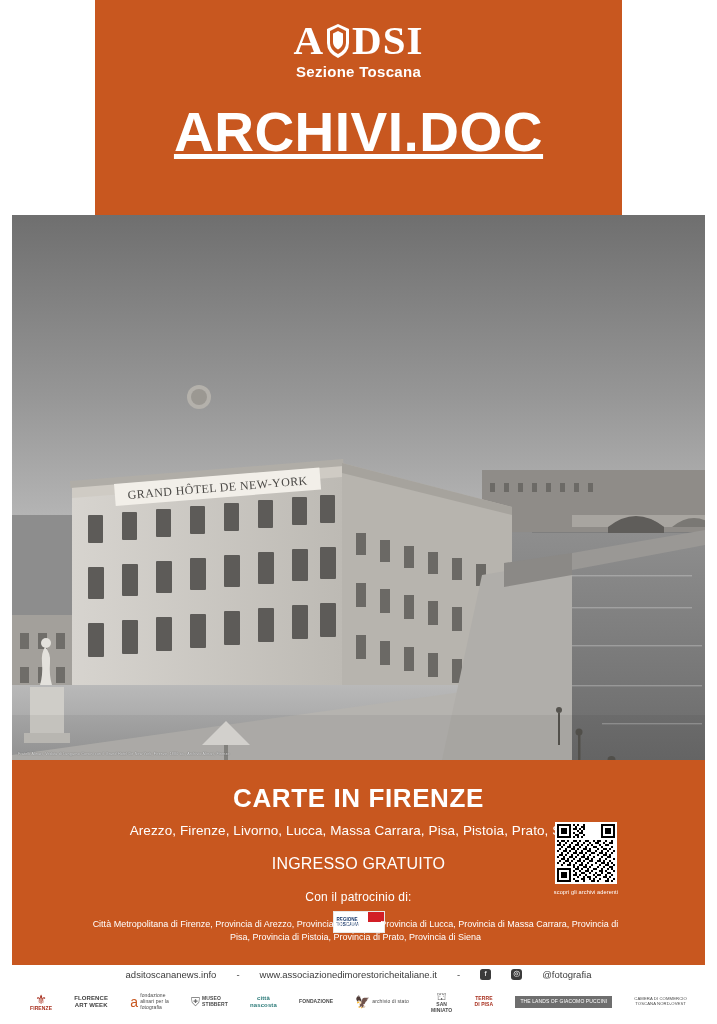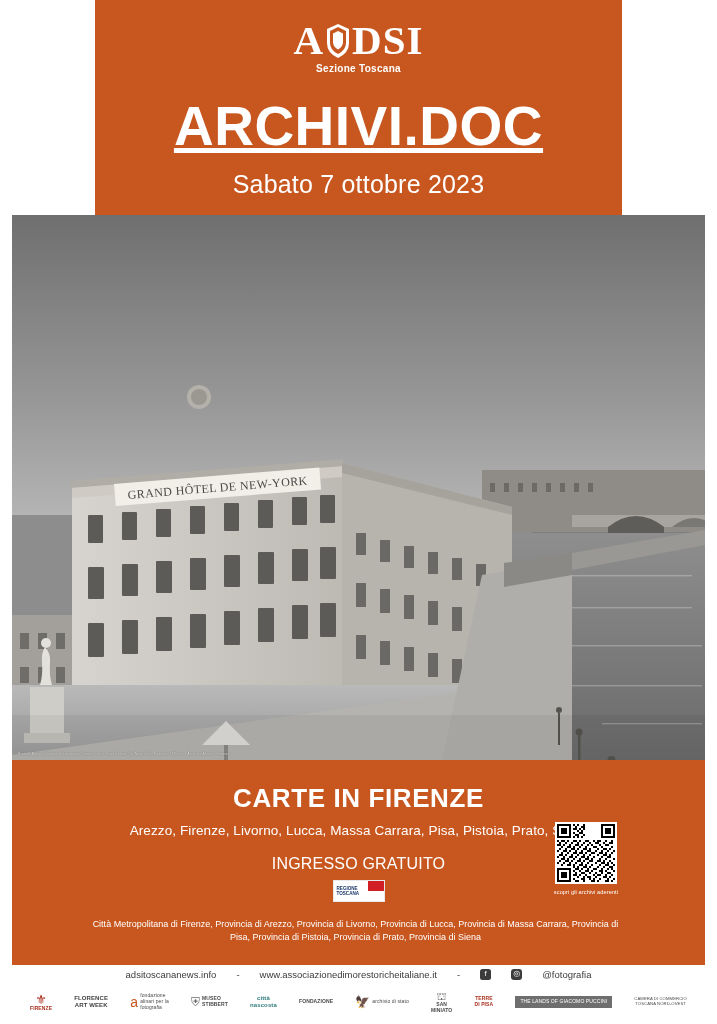--- a/index.html
+++ b/index.html
@@ -58,21 +58,21 @@
     vertical-align: middle;
   }
   .adsi-logo .crest svg { display:block; }
   .assoc-line1 {
     font-size: 11.5px;
     font-weight: bold;
     letter-spacing: 0.3px;
     margin-top: 3px;
   }
   .assoc-line2 {
-    font-size: 10px;
+    font-size: 15px;
     font-weight: bold;
     letter-spacing: 0.3px;
     margin-top: 1px;
   }
   .big-title {
     font-size: 55px;
     font-weight: bold;
     letter-spacing: 0.5px;
     margin-top: 25px;
     line-height: 1;
@@ -290,21 +290,20 @@
           <path d="M13 4 L21 8 L21 20 Q21 27 13 31 Q5 27 5 20 L5 8 Z" fill="#c8571f"></path>
           <path d="M13 8 L18 10.5 L18 19 Q18 24 13 26.5 Q8 24 8 19 L8 10.5 Z" fill="#ffffff"></path>
         </svg>
       </span>
       <span class="lettermark">DSI</span>
     </div>
 
     <div class="assoc-line2">Sezione Toscana</div>
 
     <div class="big-title">ARCHIVI.DOC</div>
-    <div class="date-line">Sabato 7 ottobre 2023</div>
   </div>
 
   <div class="photo">
     <svg width="693" height="545" viewBox="0 0 693 545">
       <defs>
         <linearGradient id="sky" x1="0" y1="0" x2="0" y2="1">
           <stop offset="0%" stop-color="#6f6f6f"></stop>
           <stop offset="60%" stop-color="#969696"></stop>
           <stop offset="100%" stop-color="#b4b4b4"></stop>
         </linearGradient>
@@ -567,20 +566,21 @@
 
       <rect x="0" y="500" width="693" height="45" fill="#000000" opacity="0.05"></rect>
     </svg>
     <div class="photo-caption">Fratelli Alinari, Veduta di Lungarno Corsini con il Grand Hotel De New York, Firenze, 1880 ca., Archivio Alinari, Firenze</div>
   </div>
 
   <div class="band">
     <div class="band-title">CARTE IN FIRENZE</div>
     <div class="band-prov">Arezzo, Firenze, Livorno, Lucca, Massa Carrara, Pisa, Pistoia, Prato, Siena</div>
     <div class="band-free">INGRESSO GRATUITO</div>
+    <div class="band-patro">Con il patrocinio di:</div>
 
     <div class="regione-logo">
       <div class="rl-text">REGIONE<br>TOSCANA</div>
       <div class="rl-flag"></div>
     </div>
 
     <div class="qr-wrap">
       <div class="qr">
         <svg width="58" height="58" viewBox="0 0 29 29" shape-rendering="crispEdges">
           <rect width="29" height="29" fill="#ffffff"></rect>

